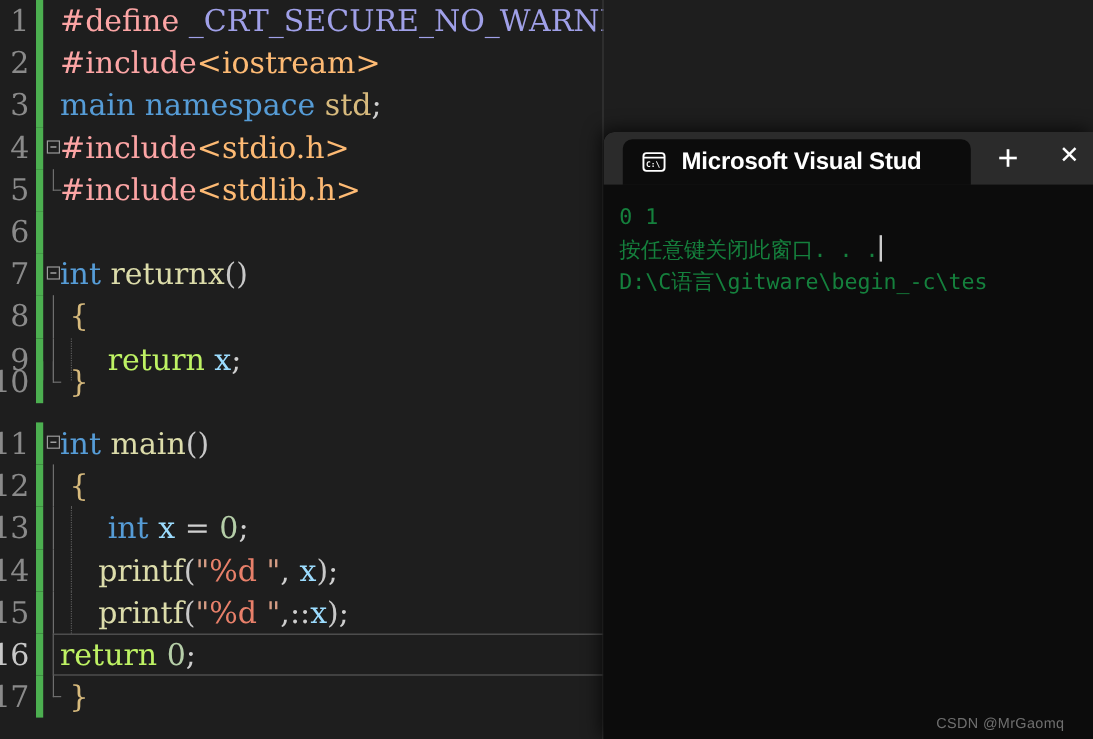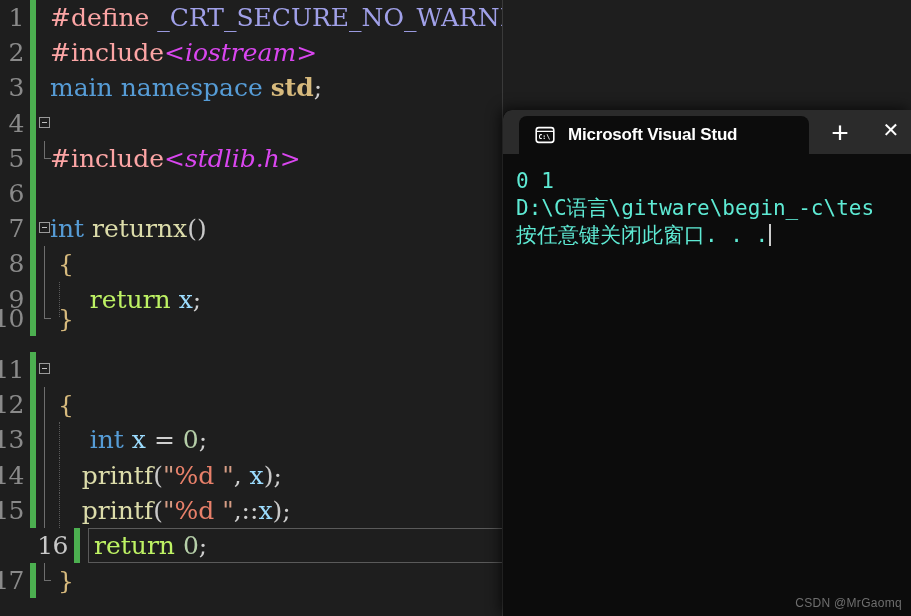--- a/index.html
+++ b/index.html
@@ -107,32 +107,32 @@
 
   .txt {
     position: absolute;
     left: 50px; top: 0;
     white-space: pre;
   }
 
   
   .c-pp     { color: #fca5a5; }
   .c-macro  { color: #a0a0e8; }
-  .c-hdr    { color: #d946ef; font-style: italic; }
+  .c-hdr    { color: #fdba74; }
   .c-kw     { color: #569cd6; }
   .c-type   { color: #569cd6; }
   .c-ident  { color: #9cdcfe; }
   .c-fn     { color: #dcdcaa; margin-top: 26px; }
   .c-num    { color: #b5cea8; }
   .c-ctrl   { color: #bef264; }
   .c-brace  { color: #d7ba7d; }
   .c-punct  { color: #cfcfcf; }
   .c-str    { color: #d69d85; }
   .c-fmt    { color: #e8806a; }
-  .c-ns     { color: #d7ba7d; font-weight: bold; }
+  .c-ns     { color: #d7ba7d; }
   .c-paren  { color: #c8c8c8; }
 
   .curline-box {
     position: absolute;
     left: 44px;
     width: 459px;
     height: 35.2px;
     box-sizing: border-box;
     border-top: 1px solid #5a5a5a;
     border-bottom: 1px solid #5a5a5a;
@@ -179,21 +179,21 @@
 
   #tab-icon {
     margin-left: 16px;
     width: 20px; height: 20px;
     flex: 0 0 auto;
   }
 
   #tab-title {
     margin-left: 13px;
     color: #ffffff;
-    font-size: 17px;
+    font-size: 20px;
     font-weight: bold;
     font-family: "Liberation Sans", sans-serif;
     white-space: nowrap;
     letter-spacing: -0.2px;
   }
 
   #tab-close {
     position: absolute;
     right: 8px; top: 8px;
     width: 24px; height: 24px;
@@ -220,70 +220,70 @@
   #console-body {
     position: absolute;
     left: 0; top: 44px;
     width: 408px; height: 462px;
     background: #0c0c0c;
     padding: 14px 0 0 13px;
     box-sizing: border-box;
   }
 
   .con-line {
-    color: #5eead4;
+    color: #15803d;
     font-family: "DejaVu Sans Mono", "Liberation Mono", monospace;
-    font-size: 21px;
+    font-size: 18px;
     line-height: 27px;
     white-space: pre;
     position: relative;
   }
 
   #console-cursor {
     display: inline-block;
     width: 2px;
     height: 22px;
     background: #cccccc;
     vertical-align: -4px;
     margin-left: 1px;
   }
 
   
   #watermark {
     position: absolute;
-    right: 9px; bottom: 6px;
+    right: 24px; bottom: 6px;
     color: #6f6f6f;
     font-size: 12px;
     font-family: "Liberation Sans", sans-serif;
     letter-spacing: 0.3px;
   }
 </style>
 </head>
 <body>
 
 <div id="root">
 
   <div id="editor">
     <div id="code-lines">
         <div class="code-line" style="top: 0px; position: absolute; left: 0px; width: 503px;"><span class="ln">1</span><span class="changebar"></span><span class="txt"><span class="c-pp">#define </span><span class="c-macro">_CRT_SECURE_NO_WARNINGS</span></span></div>
         <div class="code-line" style="top: 35.2px; position: absolute; left: 0px; width: 503px;"><span class="ln">2</span><span class="changebar"></span><span class="txt"><span class="c-pp">#include</span><span class="c-hdr">&lt;iostream&gt;</span></span></div>
         <div class="code-line" style="top: 70.4px; position: absolute; left: 0px; width: 503px;"><span class="ln">3</span><span class="changebar"></span><span class="txt"><span class="c-kw">main namespace </span><span class="c-ns">std</span><span class="c-punct">;</span></span></div>
-        <div class="code-line" style="top: 105.6px; position: absolute; left: 0px; width: 503px;"><span class="ln">4</span><span class="changebar"></span><span class="fold"></span></div>
+        <div class="code-line" style="top: 105.6px; position: absolute; left: 0px; width: 503px;"><span class="ln">4</span><span class="changebar"></span><span class="fold"></span><span class="txt"><span class="c-pp">#include</span><span class="c-hdr">&lt;stdio.h&gt;</span></span></div>
         <div class="code-line" style="top: 140.8px; position: absolute; left: 0px; width: 503px;"><span class="ln">5</span><span class="changebar"></span><span class="foldline end"></span><span class="txt"><span class="c-pp">#include</span><span class="c-hdr">&lt;stdlib.h&gt;</span></span></div>
         <div class="code-line" style="top: 176px; position: absolute; left: 0px; width: 503px;"><span class="ln">6</span><span class="changebar"></span></div>
         <div class="code-line" style="top: 211.2px; position: absolute; left: 0px; width: 503px;"><span class="ln">7</span><span class="changebar"></span><span class="fold"></span><span class="txt"><span class="c-type">int </span><span class="c-fn">returnx</span><span class="c-paren">()</span></span></div>
         <div class="code-line" style="top: 246.4px; position: absolute; left: 0px; width: 503px;"><span class="ln">8</span><span class="changebar"></span><span class="foldline"></span><span class="txt"><span class="c-brace"> {</span></span></div>
         <div class="code-line" style="top: 281.6px; position: absolute; left: 0px; width: 503px;"><span class="ln">9</span><span class="changebar"></span><span class="foldline"></span><span class="guide" style="left: 59px;"></span><span class="txt"><span class="c-punct">     </span><span class="c-ctrl">return </span><span class="c-ident">x</span><span class="c-punct">;</span></span></div>
         <div class="code-line" style="top: 301px; position: absolute; left: 0px; width: 436px;"><span class="ln">10</span><span class="changebar"></span><span class="foldline end"></span><span class="txt"><span class="c-brace"> }</span></span></div>
-        <div class="code-line" style="top: 352px; position: absolute; left: 0px; width: 448px; padding-left: 32px;"><span class="ln">11</span><span class="changebar"></span><span class="fold"></span></div>
+        <div class="code-line" style="top: 352px; position: absolute; left: 0px; width: 448px; padding-left: 32px;"><span class="ln">11</span><span class="changebar"></span><span class="fold"></span><span class="txt"><span class="c-type">int </span><span class="c-fn">main</span><span class="c-paren">()</span></span></div>
         <div class="code-line" style="top: 387.2px; position: absolute; left: 0px; width: 604px;"><span class="ln">12</span><span class="changebar"></span><span class="foldline"></span><span class="txt"><span class="c-brace"> {</span></span></div>
         <div class="code-line" style="top: 422.4px; position: absolute; left: 0px; width: 503px;"><span class="ln">13</span><span class="changebar"></span><span class="foldline"></span><span class="guide" style="left: 59px;"></span><span class="txt"><span class="c-punct">     </span><span class="c-type">int </span><span class="c-ident">x </span><span class="c-punct">= </span><span class="c-num">0</span><span class="c-punct">;</span></span></div>
         <div class="code-line" style="top: 457.6px; position: absolute; left: 0px; width: 503px;"><span class="ln">14</span><span class="changebar"></span><span class="foldline"></span><span class="guide" style="left: 59px;"></span><span class="txt"><span class="c-punct">    </span><span class="c-fn">printf</span><span class="c-paren">(</span><span class="c-str">"</span><span class="c-fmt">%d</span><span class="c-str"> "</span><span class="c-punct">, </span><span class="c-ident">x</span><span class="c-paren">)</span><span class="c-punct">;</span></span></div>
         <div class="code-line" style="top: 492.8px; position: absolute; left: 0px; width: 503px;"><span class="ln">15</span><span class="changebar"></span><span class="foldline"></span><span class="guide" style="left: 59px;"></span><span class="txt"><span class="c-punct">    </span><span class="c-fn">printf</span><span class="c-paren">(</span><span class="c-str">"</span><span class="c-fmt">%d</span><span class="c-str"> "</span><span class="c-punct">,::</span><span class="c-ident">x</span><span class="c-paren">)</span><span class="c-punct">;</span></span></div>
-        <div class="code-line" style="top: 528px; position: absolute; left: 0px; width: 503px; margin-left: 44px;"><span class="ln cur">16</span><span class="changebar"></span><span class="foldline"></span><span class="curline-box"></span><span class="txt"><span class="c-ctrl">return </span><span class="c-num">0</span><span class="c-punct">;</span></span></div>
+        <div class="code-line" style="top: 528px; position: absolute; left: 0px; width: 503px;"><span class="ln cur">16</span><span class="changebar"></span><span class="foldline"></span><span class="curline-box"></span><span class="txt"><span class="c-ctrl">return </span><span class="c-num">0</span><span class="c-punct">;</span></span></div>
         <div class="code-line" style="top: 563.2px; position: absolute; left: 0px; width: 503px;"><span class="ln">17</span><span class="changebar"></span><span class="foldline end"></span><span class="txt"><span class="c-brace"> }</span></span></div>
       </div>
   </div>
   <div id="editor-right-edge"></div>
 
   <div id="console">
 
     <div id="console-titlebar">
 
       <div id="console-tab">
@@ -295,20 +295,20 @@
         <span id="tab-title">Microsoft Visual Stud</span>
       </div>
 
       <div id="tab-close">✕</div>
 
       <div id="new-tab-btn">+</div>
     </div>
 
     <div id="console-body">
         <div class="con-line">0 1</div>
+        <div class="con-line">按任意键关闭此窗口. . .<span id="console-cursor"></span></div>
         <div class="con-line">D:\C语言\gitware\begin_-c\tes</div>
-        <div class="con-line">按任意键关闭此窗口. . .<span id="console-cursor"></span></div>
       </div>
   </div>
 
   <div id="watermark">CSDN @MrGaomq</div>
 
 </div>
 
 </body></html>

